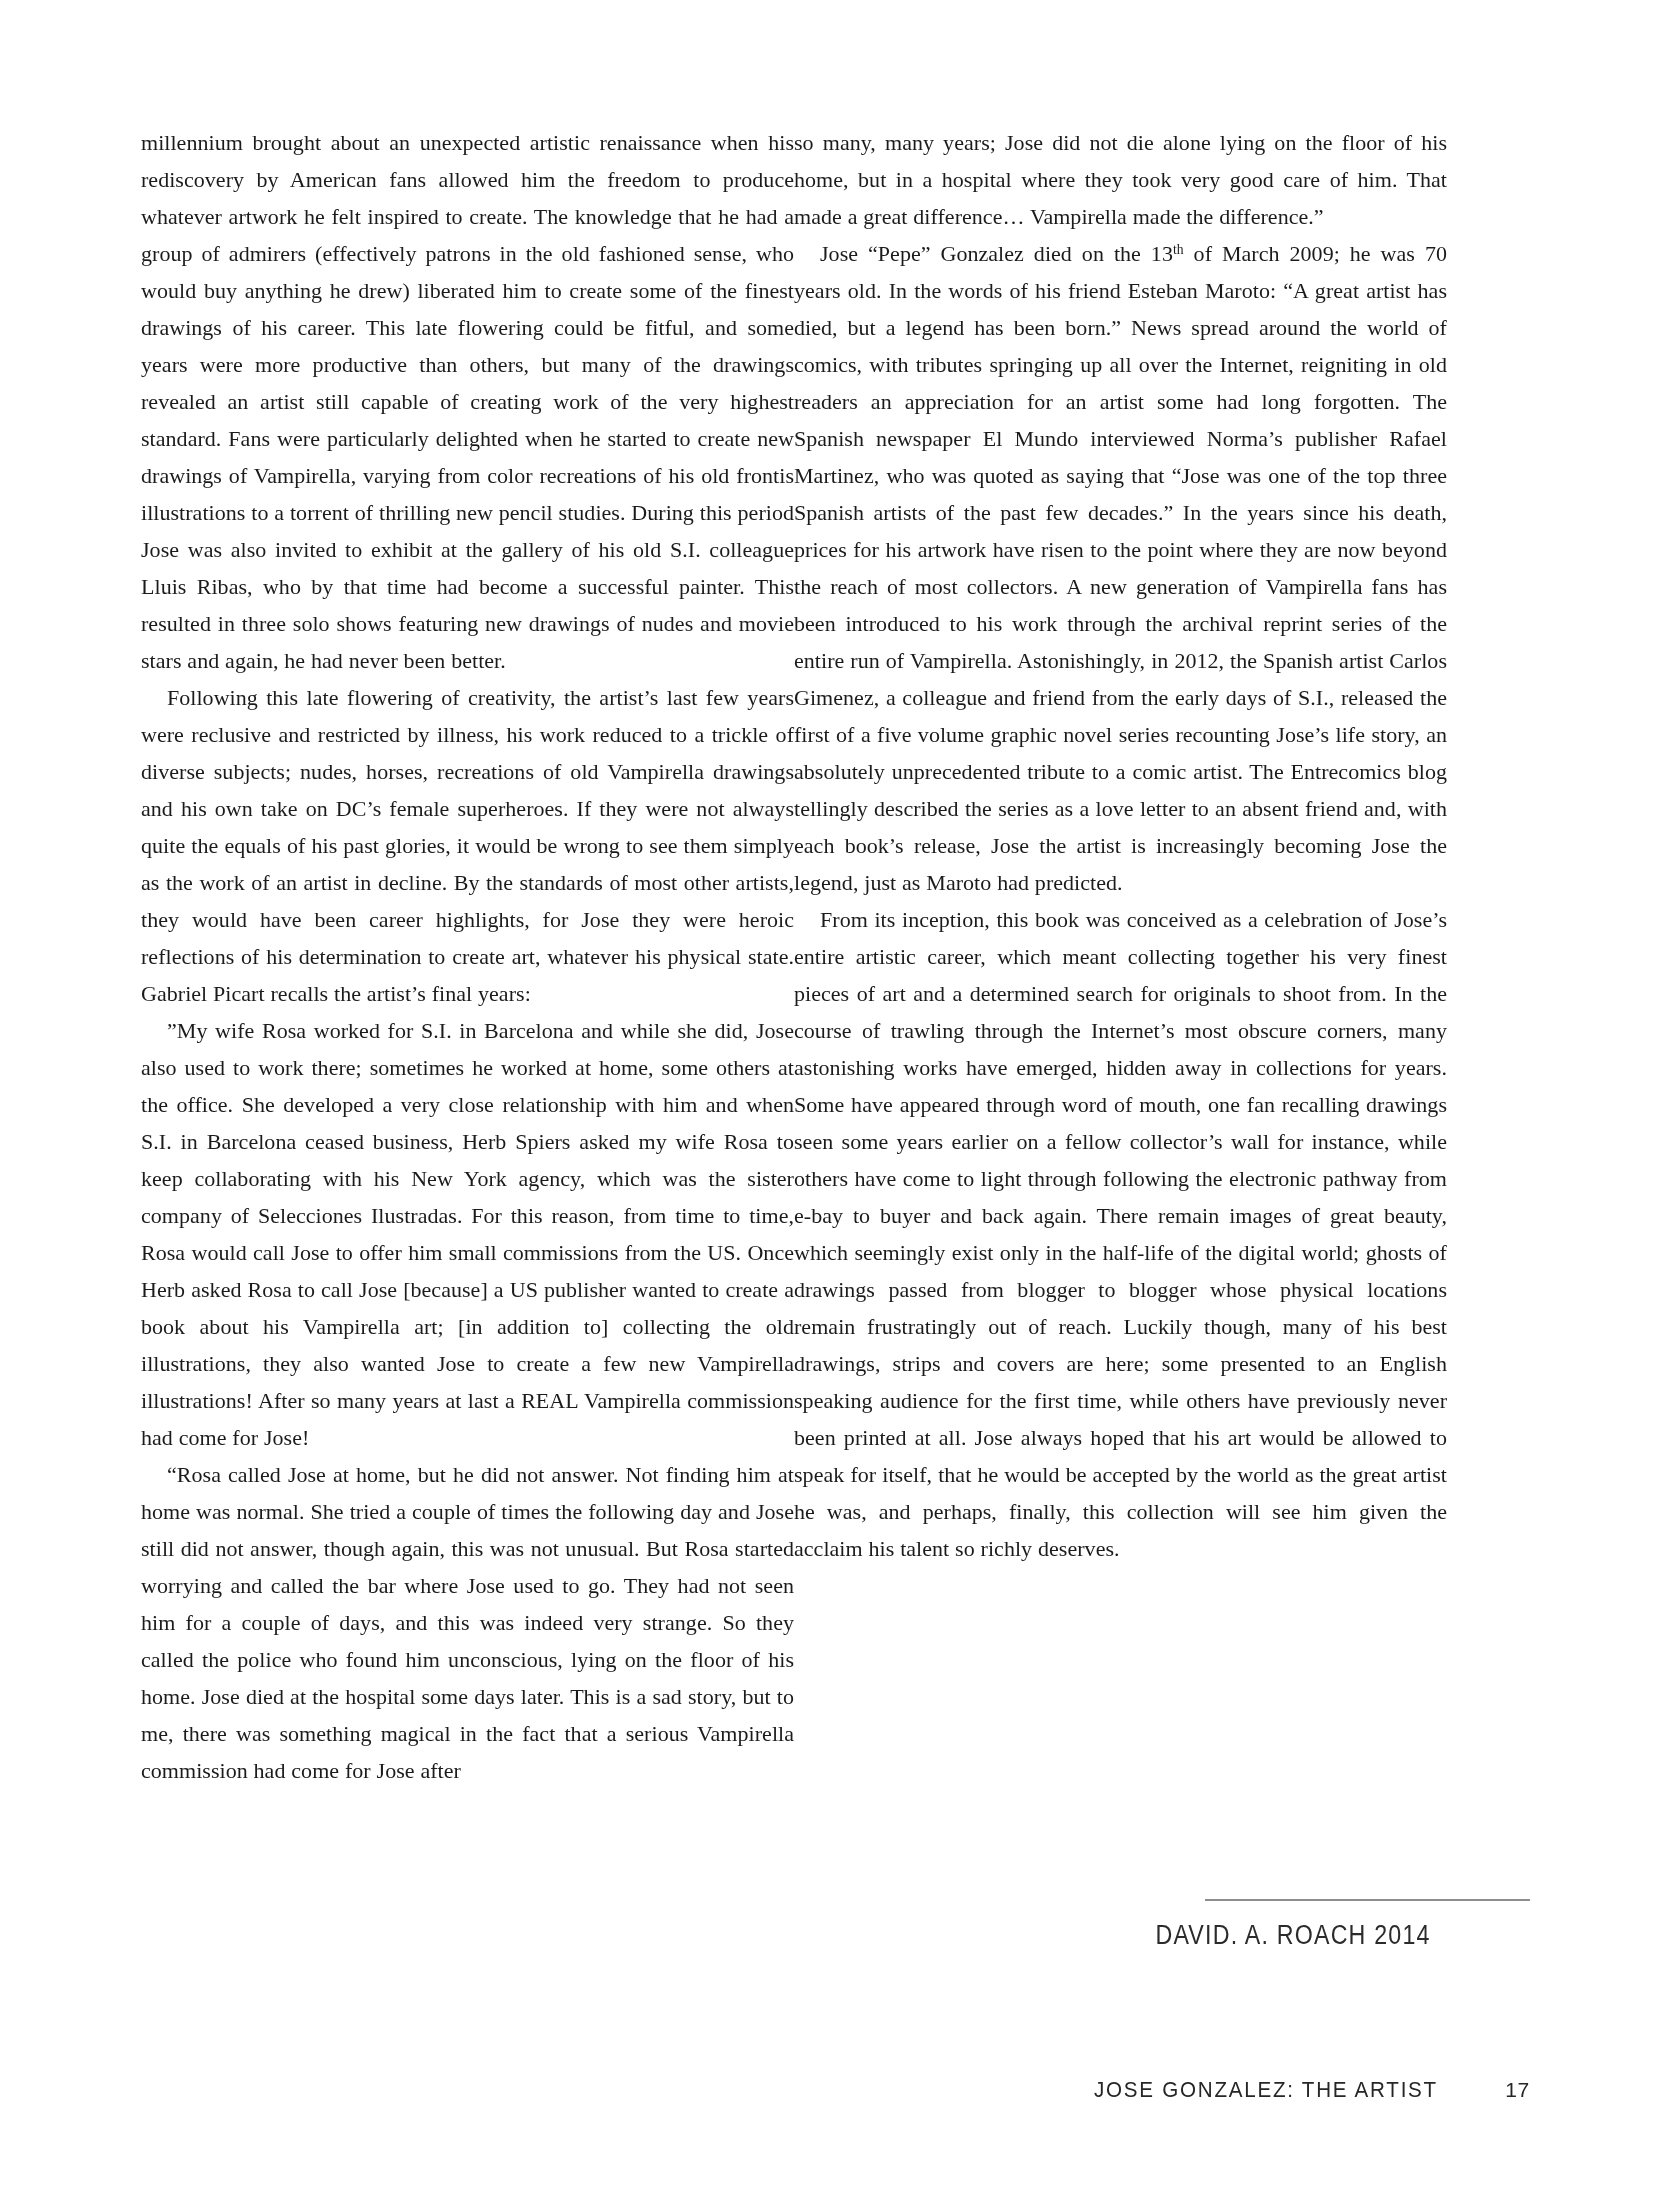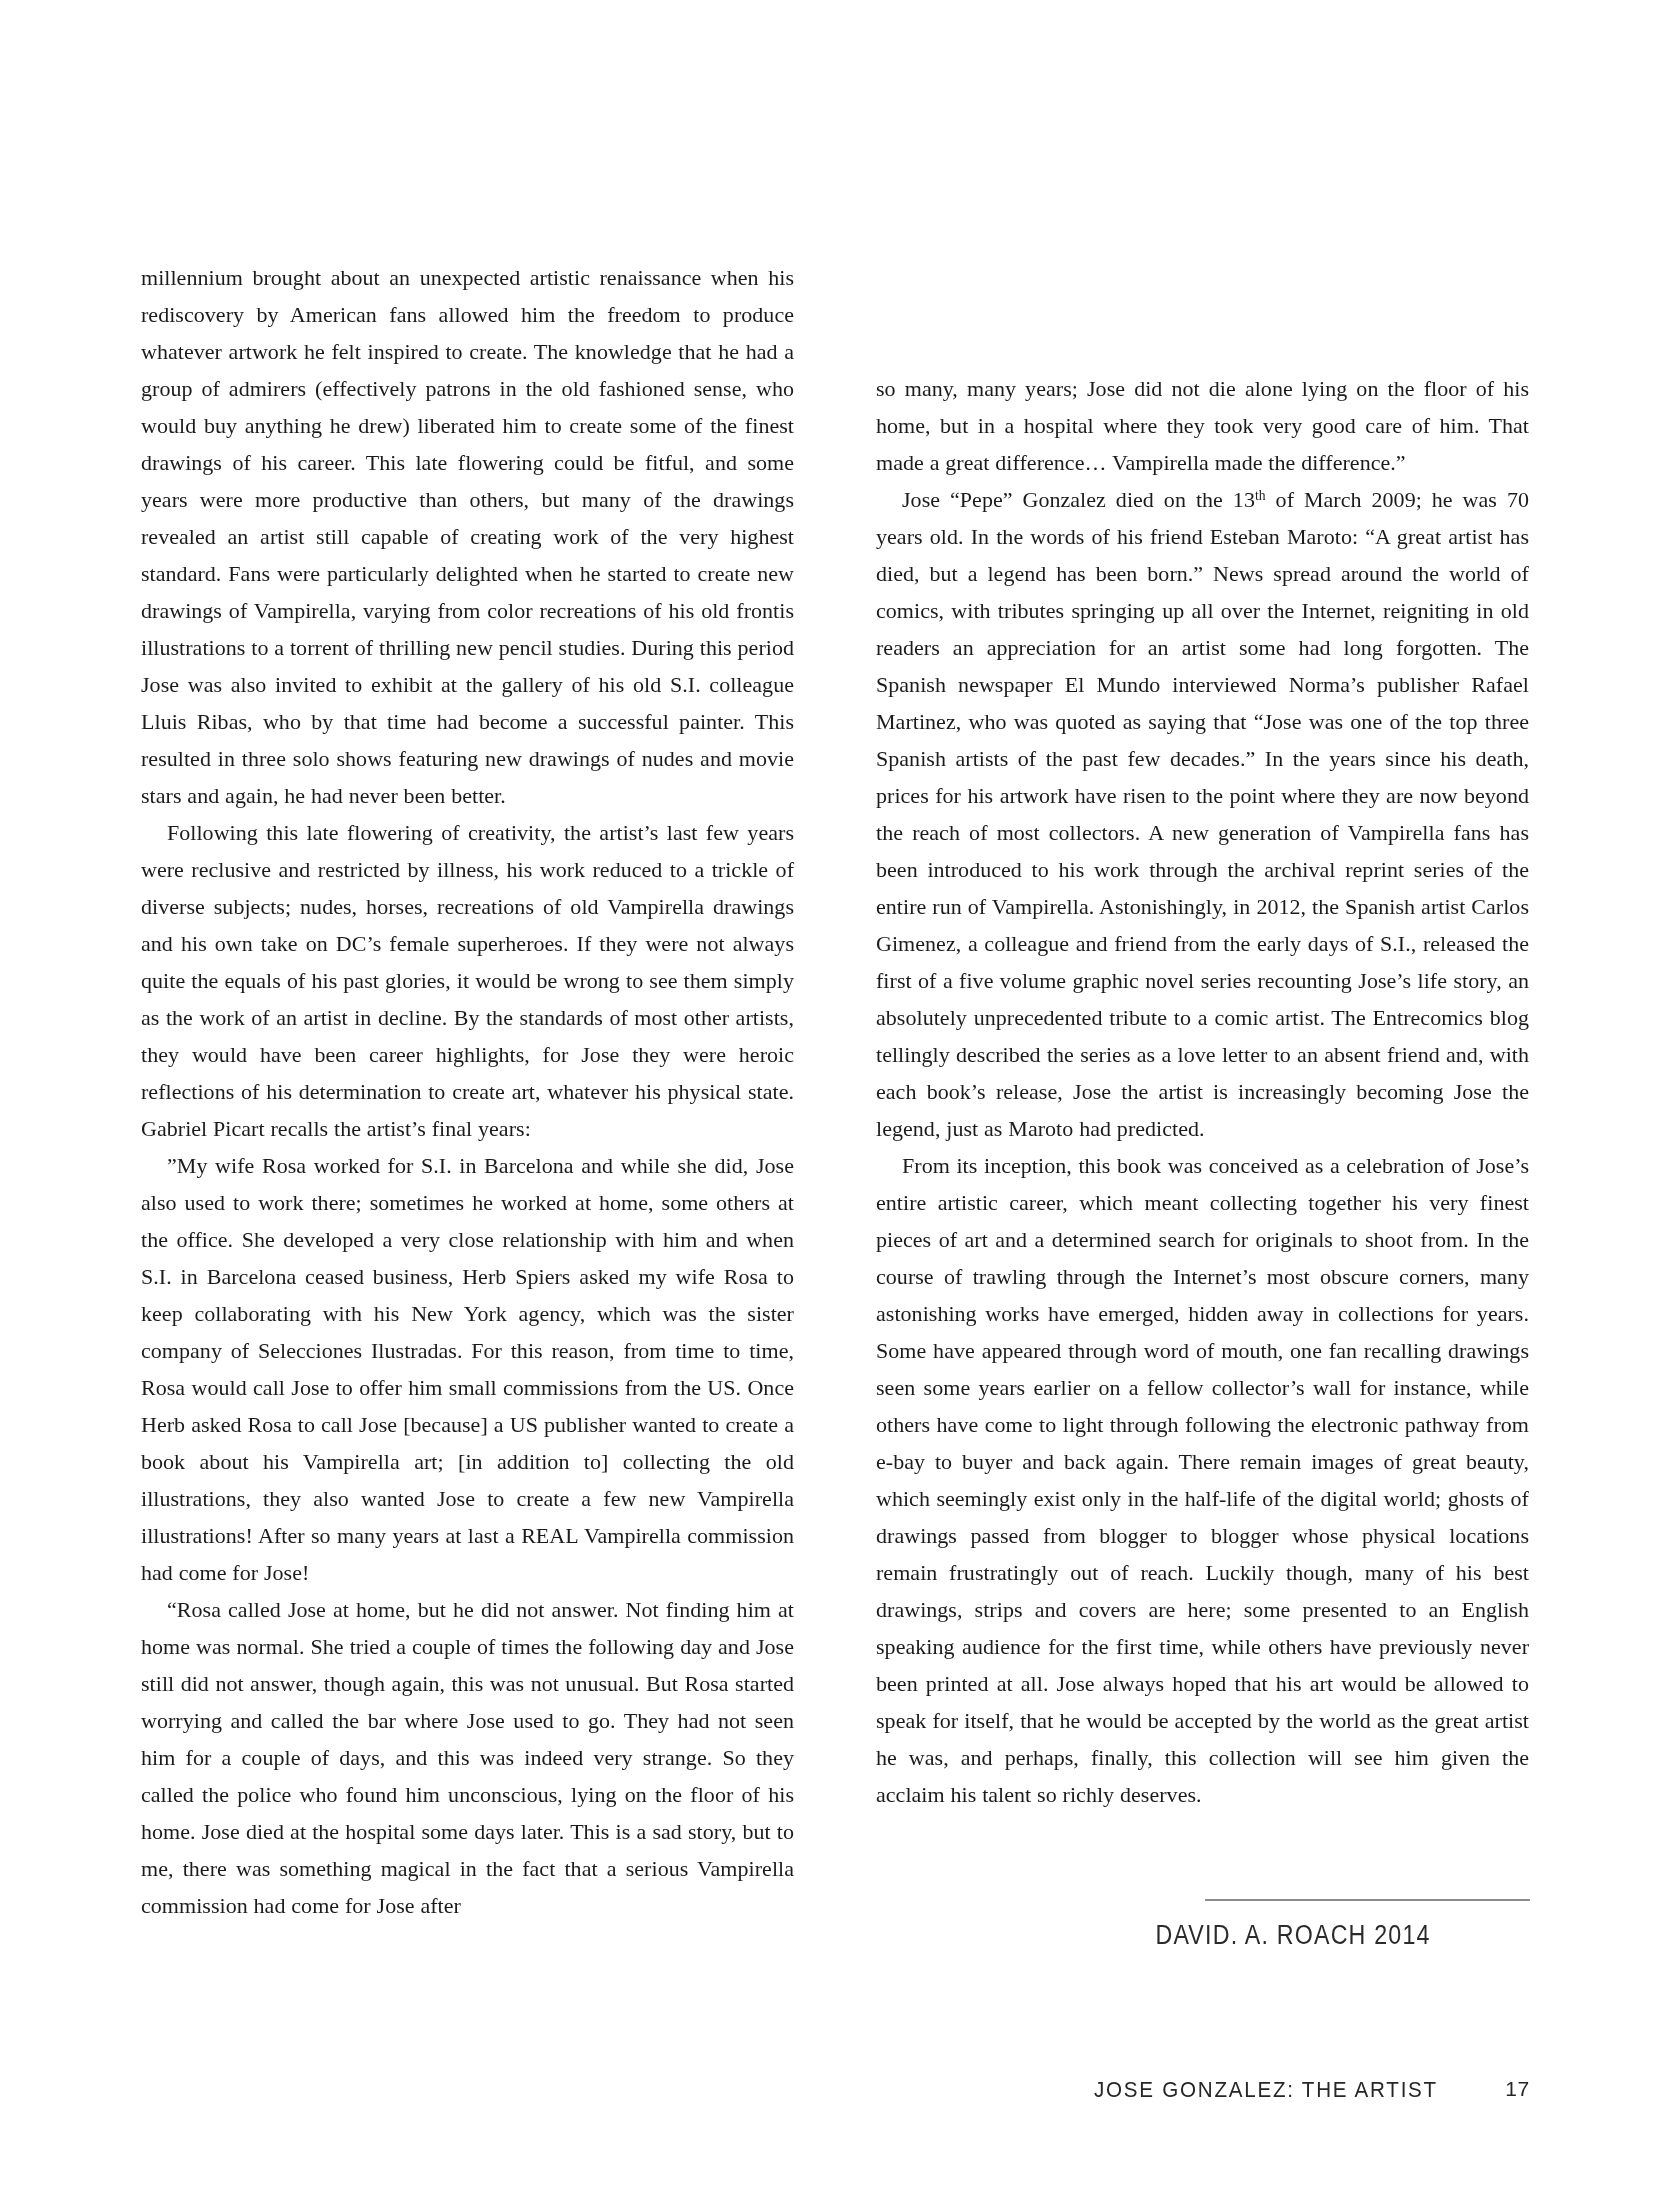--- a/index.html
+++ b/index.html
@@ -25,22 +25,21 @@
   }
 
   
   .columns {
     position: absolute;
     left: 141px;
     top: 124px;
     width: 1388px;
     height: 1934px;
     display: flex;
-    gap: 82px;
-    align-items: center;
+    align-items: flex-start;
   }
   .column {
     width: 653px;
     flex: 0 0 653px;
   }
 
   p.body {
     margin: 0;
     text-align: justify;
     text-justify: inter-word;
@@ -90,21 +89,21 @@
   }
 
   
   .footer {
     position: absolute;
     left: 0;
     top: 2077px;
     width: 1530px;
     display: flex;
     justify-content: flex-end;
-    align-items: flex-start;
+    align-items: center;
     font-family: "Liberation Sans", "DejaVu Sans", sans-serif;
     color: #262626;
   }
   .footer-title {
     font-size: 22.4px;
     letter-spacing: 1.9px;
     transform: scaleX(0.92);
     transform-origin: right baseline;
     white-space: nowrap;
   }

